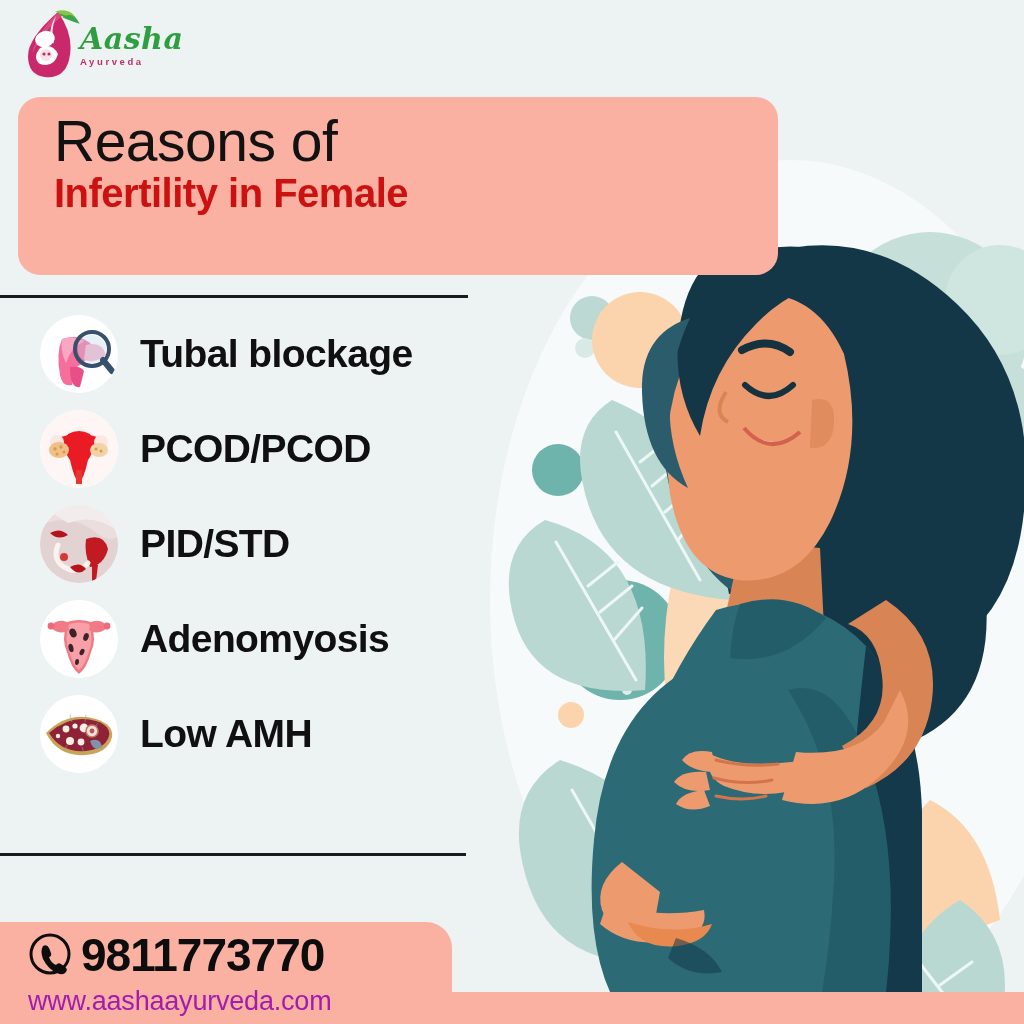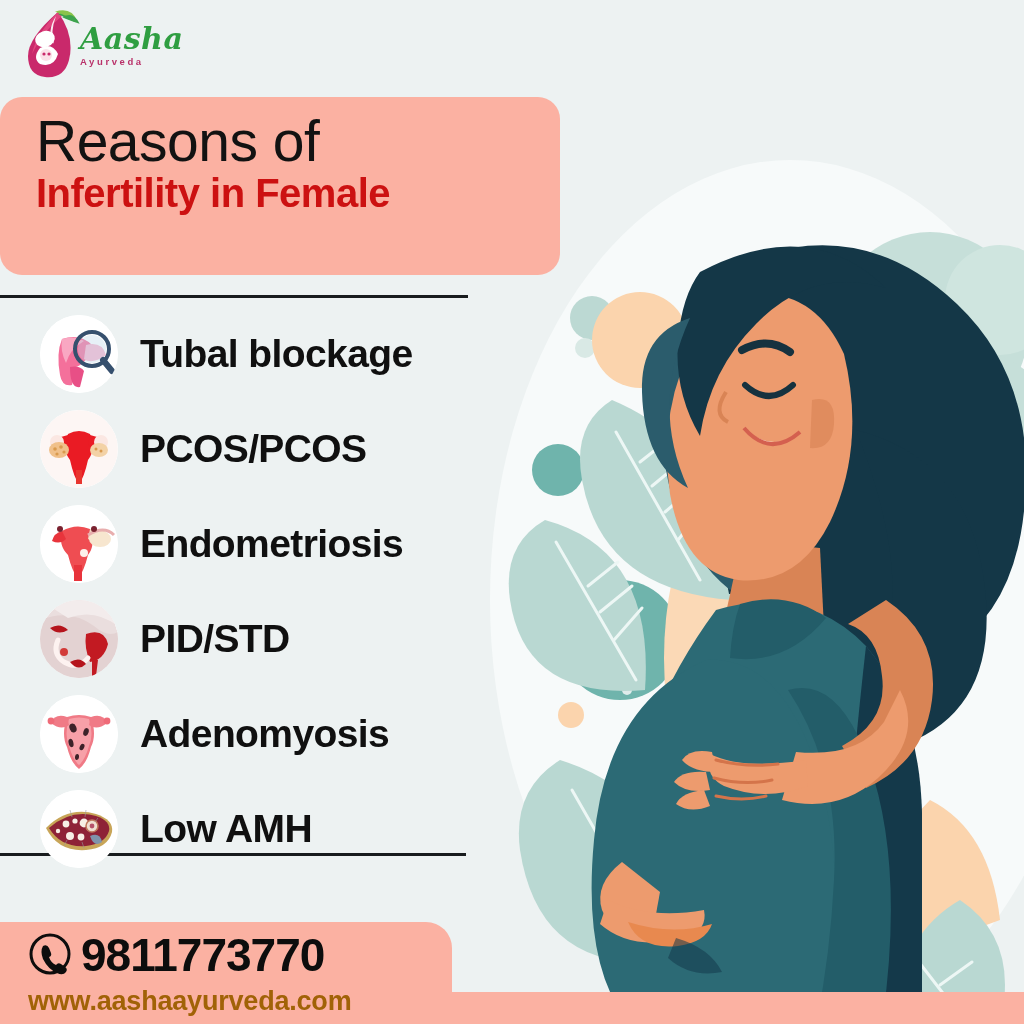--- a/index.html
+++ b/index.html
@@ -30,21 +30,21 @@
     color:#2f9e41;line-height:1;letter-spacing:.5px;
   }
   .logo-sub{
     font-family:"Liberation Sans", sans-serif;
     font-size:9.5px;font-weight:700;color:#b9326a;
     letter-spacing:2.6px;margin-top:2px;
   }
 
   
   .banner{
-    position:absolute;left:0;top:97px;width:560px;height:178px;
+    position:absolute;left:18px;top:97px;width:760px;height:178px;
     background:#fbb1a2;border-radius:22px;
   }
   .banner-l1{
     position:absolute;left:36px;top:15px;
     font-size:57px;font-weight:400;color:#121212;
     letter-spacing:-.5px;line-height:1.05;
   }
   .banner-l2{
     position:absolute;left:36px;top:75px;
     font-size:40px;font-weight:700;color:#cc1111;
@@ -83,21 +83,21 @@
   .phone-row{
     position:absolute;left:28px;top:932px;
     display:flex;
   }
   .phone-num{
     font-size:46px;font-weight:700;color:#0d0d0d;
     letter-spacing:-1px;margin-left:9px;line-height:1;
   }
   .site{
     position:absolute;left:28px;top:986px;
-    font-size:27px;font-weight:700;color:#a16207;letter-spacing:-.2px;
+    font-size:27px;font-weight:400;color:#a21caf;letter-spacing:-.2px;
   }
 </style>
 </head>
 <body>
 
 <div id="poster">
 
   <svg class="art" viewBox="0 0 1024 1024" xmlns="http://www.w3.org/2000/svg">
     <defs>
       <clipPath id="frame">
@@ -262,40 +262,23 @@
           <g fill="#d99a4e">
             <circle cx="15" cy="39" r="1.8"></circle>
               <circle cx="21" cy="37" r="1.8"></circle>
             <circle cx="24" cy="42" r="1.6"></circle>
               <circle cx="17" cy="44" r="1.6"></circle>
             <circle cx="56" cy="39" r="1.5"></circle>
               <circle cx="61" cy="41" r="1.5"></circle>
           </g>
         </svg>
       </div>
-      <div class="row-label">PCOS/PCOS</div>
-    </div>
-
-    <div class="row">
-      <div class="row-icon">
-        <svg viewBox="0 0 78 78" width="78" height="78" xmlns="http://www.w3.org/2000/svg">
-          <circle cx="39" cy="39" r="39" fill="#fff"></circle>
-          <path d="M22 26 q14 -8 28 -2 q6 16 -2 26 q-4 16 -10 24 q-6 -8 -10 -24 q-10 -10 -6 -24 z" fill="#ef4d52"></path>
-          <path d="M22 26 q-8 2 -10 10 q8 4 14 -2 z" fill="#e8343c"></path>
-          <path d="M50 24 q14 -2 20 8 q-10 10 -22 2 z" fill="#f2d8c2"></path>
-          <ellipse cx="60" cy="34" rx="11" ry="8" fill="#f7e6cf"></ellipse>
-          <path d="M48 30 q16 -10 26 0" stroke="#e8aeae" stroke-width="3" fill="none"></path>
-          <circle cx="20" cy="24" r="3" fill="#7a2230"></circle>
-          <circle cx="54" cy="24" r="3" fill="#7a2230"></circle>
-          <path d="M34 60 h8 v16 h-8 z" fill="#e8343c"></path>
-          <circle cx="44" cy="48" r="4" fill="#fdf0ea"></circle>
-        </svg>
-      </div>
-      <div class="row-label">Endometriosis</div>
-    </div>
+      <div class="row-label">PCOD/PCOD</div>
+    </div>
+
 
     <div class="row">
       <div class="row-icon">
         <svg viewBox="0 0 78 78" width="78" height="78" xmlns="http://www.w3.org/2000/svg">
           <circle cx="39" cy="39" r="39" fill="#eadede"></circle>
           <path d="M0 20 q30 -12 54 6 q14 12 24 6 l0 46 l-78 0 z" fill="#e3d2d2"></path>
           <path d="M28 18 q26 -10 50 8 l0 -26 l-78 0 z" fill="#f3ecec"></path>
           <path d="M46 34 q18 -6 22 10 q-4 16 -18 18 q-6 -14 -4 -28 z" fill="#c21a22"></path>
           <path d="M52 60 h6 l-2 16 h-4 z" fill="#c21a22"></path>
           <path d="M18 40 q-6 14 6 22 q14 8 24 -4" stroke="#fdf2f0" stroke-width="5" fill="none" stroke-linecap="round"></path>

